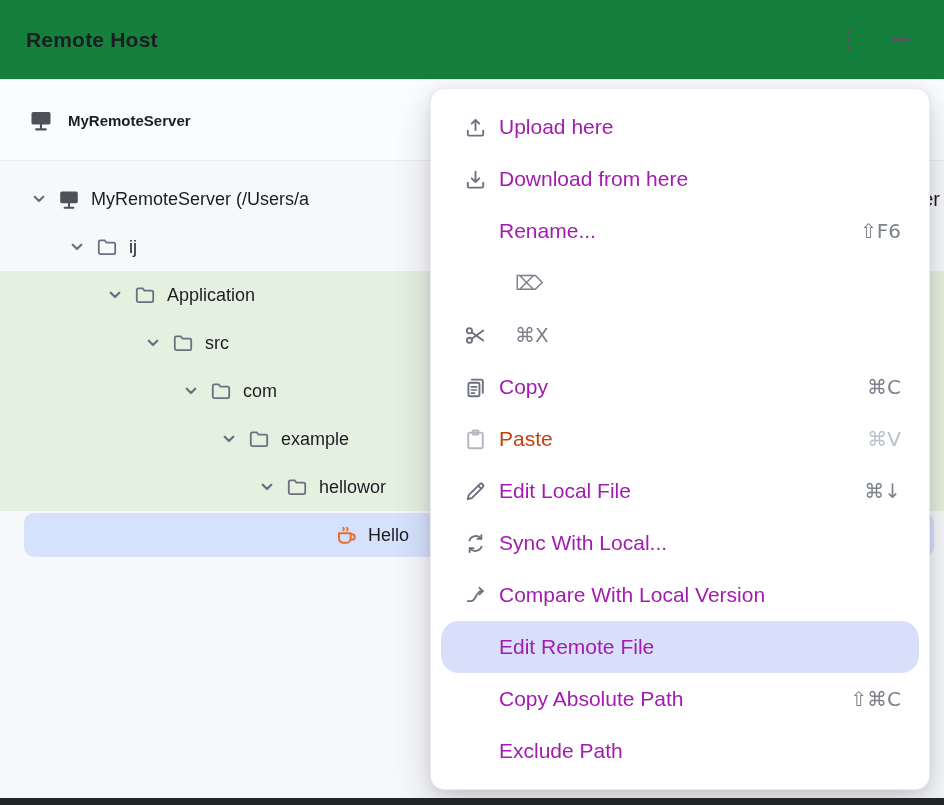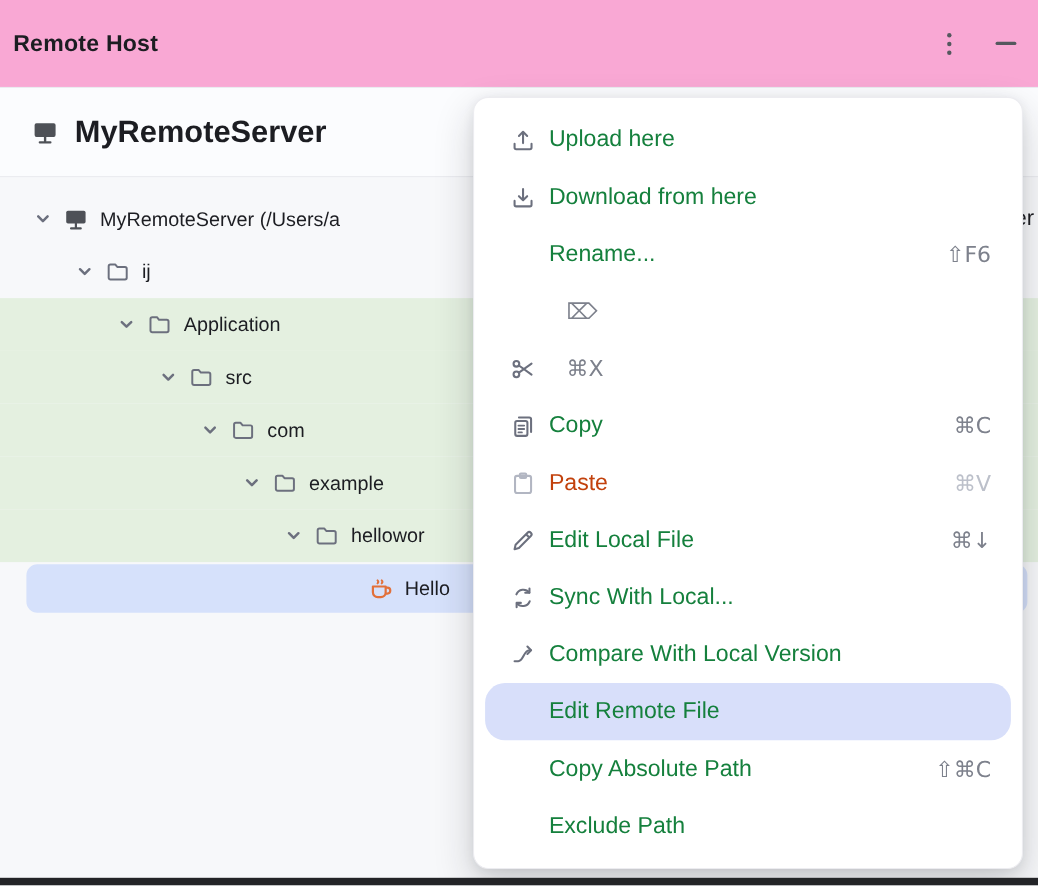--- a/index.html
+++ b/index.html
@@ -7,36 +7,36 @@
     width:944px;height:805px;overflow:hidden;position:relative;
     background:#f7f8fa;
     font-family:"Liberation Sans","DejaVu Sans",sans-serif;
     color:#1c1d22;
     -webkit-font-smoothing:antialiased;
   }
   #app{position:relative;width:944px;height:805px;}
 
   
   .header{
-    height:80px;background:#f9a8d4;border-bottom:1px solid #ebecf0;
-    display:flex;align-items:center;padding:0 12px;box-sizing:border-box;position:relative;z-index:5;
+    height:80px;background:#15803d;border-bottom:1px solid #ebecf0;
+    display:flex;align-items:center;padding:0 26px;box-sizing:border-box;position:relative;z-index:5;
   }
   .header-title{font-size:21px;font-weight:700;letter-spacing:.2px;}
   .header-actions{margin-left:auto;display:flex;align-items:center;gap:36px;padding-right:8px;}
   .kebab{display:flex;flex-direction:column;gap:4px;padding:4px;cursor:pointer;}
   .kebab i{width:4px;height:4px;border-radius:50%;background:#55585e;}
   .minimize{width:19px;height:3px;background:#55585e;border-radius:1.5px;cursor:pointer;}
 
   
   .server-bar{
     height:81px;background:#fbfcfe;border-bottom:1px solid #ebecf0;
     display:flex;align-items:center;padding:0 28px;box-sizing:border-box;gap:14px;position:relative;z-index:1;
   }
   .server-bar .sicon{width:26px;height:26px;color:#4e5157;}
-  .server-label{font-size:28px;font-weight:700;}
+  .server-label{font-size:15px;font-weight:700;}
 
   
   .tree{position:relative;padding-top:14px;}
   .tree-row{height:48px;display:flex;align-items:center;position:relative;box-sizing:border-box;}
   .tree-row.green{background:var(--tree_highlight_green,#e4f0e0);}
   .chev{width:18px;height:18px;margin-right:9px;flex:none;color:#6c707e;position:relative;}
   .ticon{width:24px;height:24px;margin-right:10px;flex:none;color:#6c707e;position:relative;}
   .ticon.server{color:#4e5157;}
   .ticon.java{color:var(--java_icon_orange,#e2703a);}
   .tlabel{font-size:18px;white-space:nowrap;position:relative;}
@@ -50,21 +50,21 @@
   .menu{
     position:absolute;top:88px;left:430px;width:500px;box-sizing:border-box;
     background:#ffffff;border:1px solid #ececf0;border-radius:14px;
     box-shadow:0 14px 36px rgba(30,32,40,.20),0 2px 10px rgba(30,32,40,.08);
     padding:12px 10px;z-index:10;
   }
   .mi{height:52px;display:flex;align-items:center;padding:0 18px 0 20px;border-radius:9px;cursor:default;}
   .mi.highlight{background:var(--menu_highlight,#d8dffa);border-radius:18px;}
   .mico{width:28px;height:26px;margin-right:10px;flex:none;display:flex;align-items:center;justify-content:center;color:#6c707e;}
   .mico svg{width:25px;height:25px;display:block;}
-  .mlabel{flex:1;font-size:21px;white-space:nowrap;color:#15803d;}
+  .mlabel{flex:1;font-size:21px;white-space:nowrap;color:#a21caf;}
   .mshort{margin-left:16px;font-size:20px;color:#7d818c;font-family:"DejaVu Sans",sans-serif;white-space:nowrap;}
   .mi.disabled .mlabel{color:#c2410c;}
   .mi.disabled .mico{color:#b2b6c2;}
   .mi.disabled .mshort{color:#bcc0ca;}
 
   
   .bottom-bar{position:absolute;left:0;right:0;bottom:0;height:7px;background:#232427;z-index:20;}
 </style>
 </head>
 <body>

